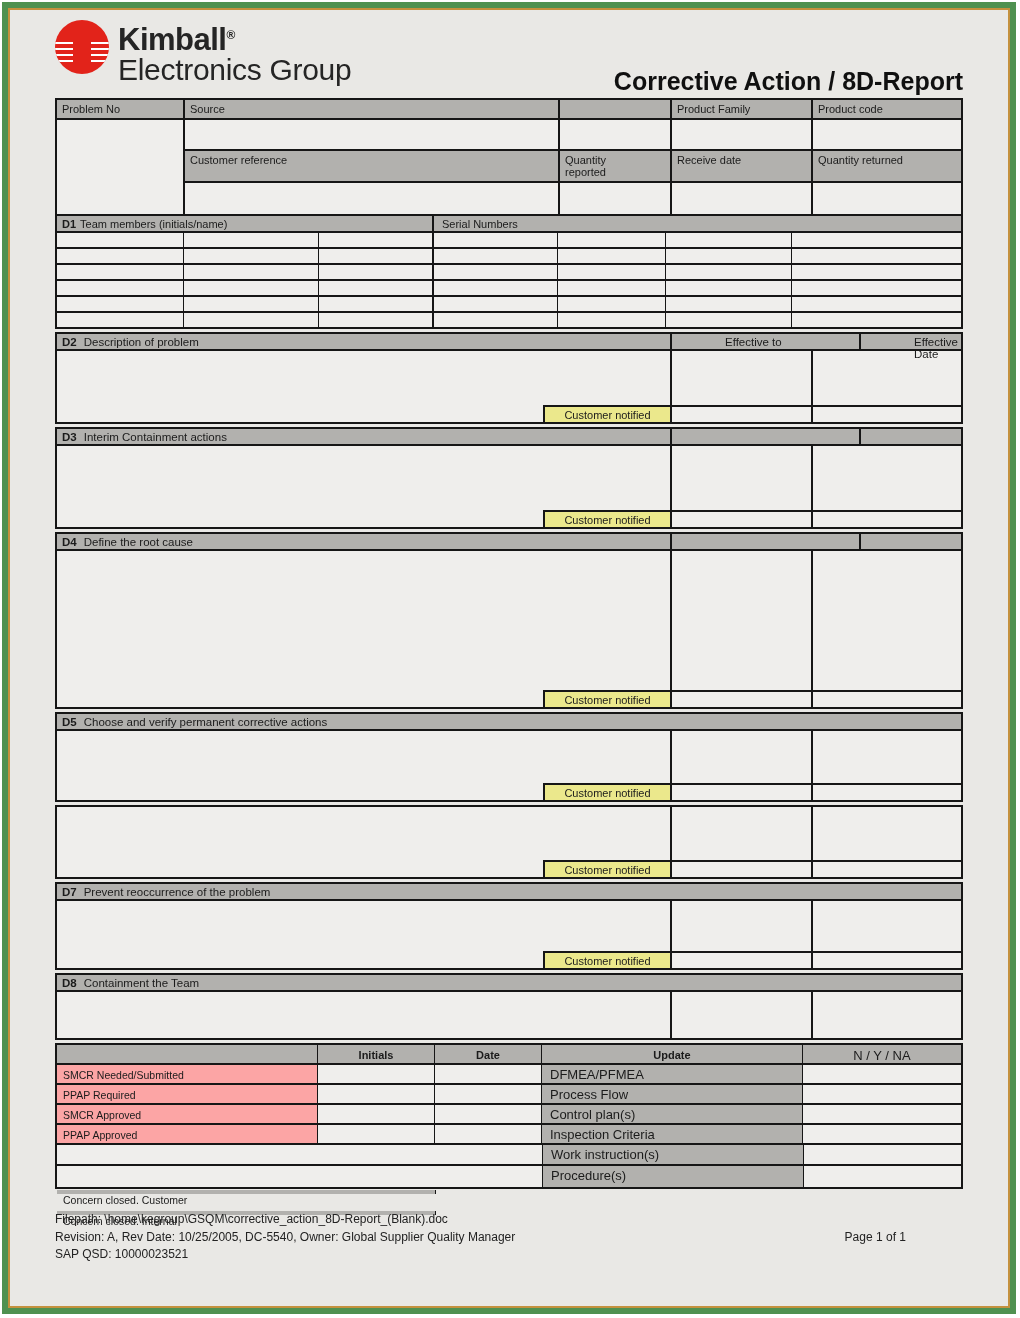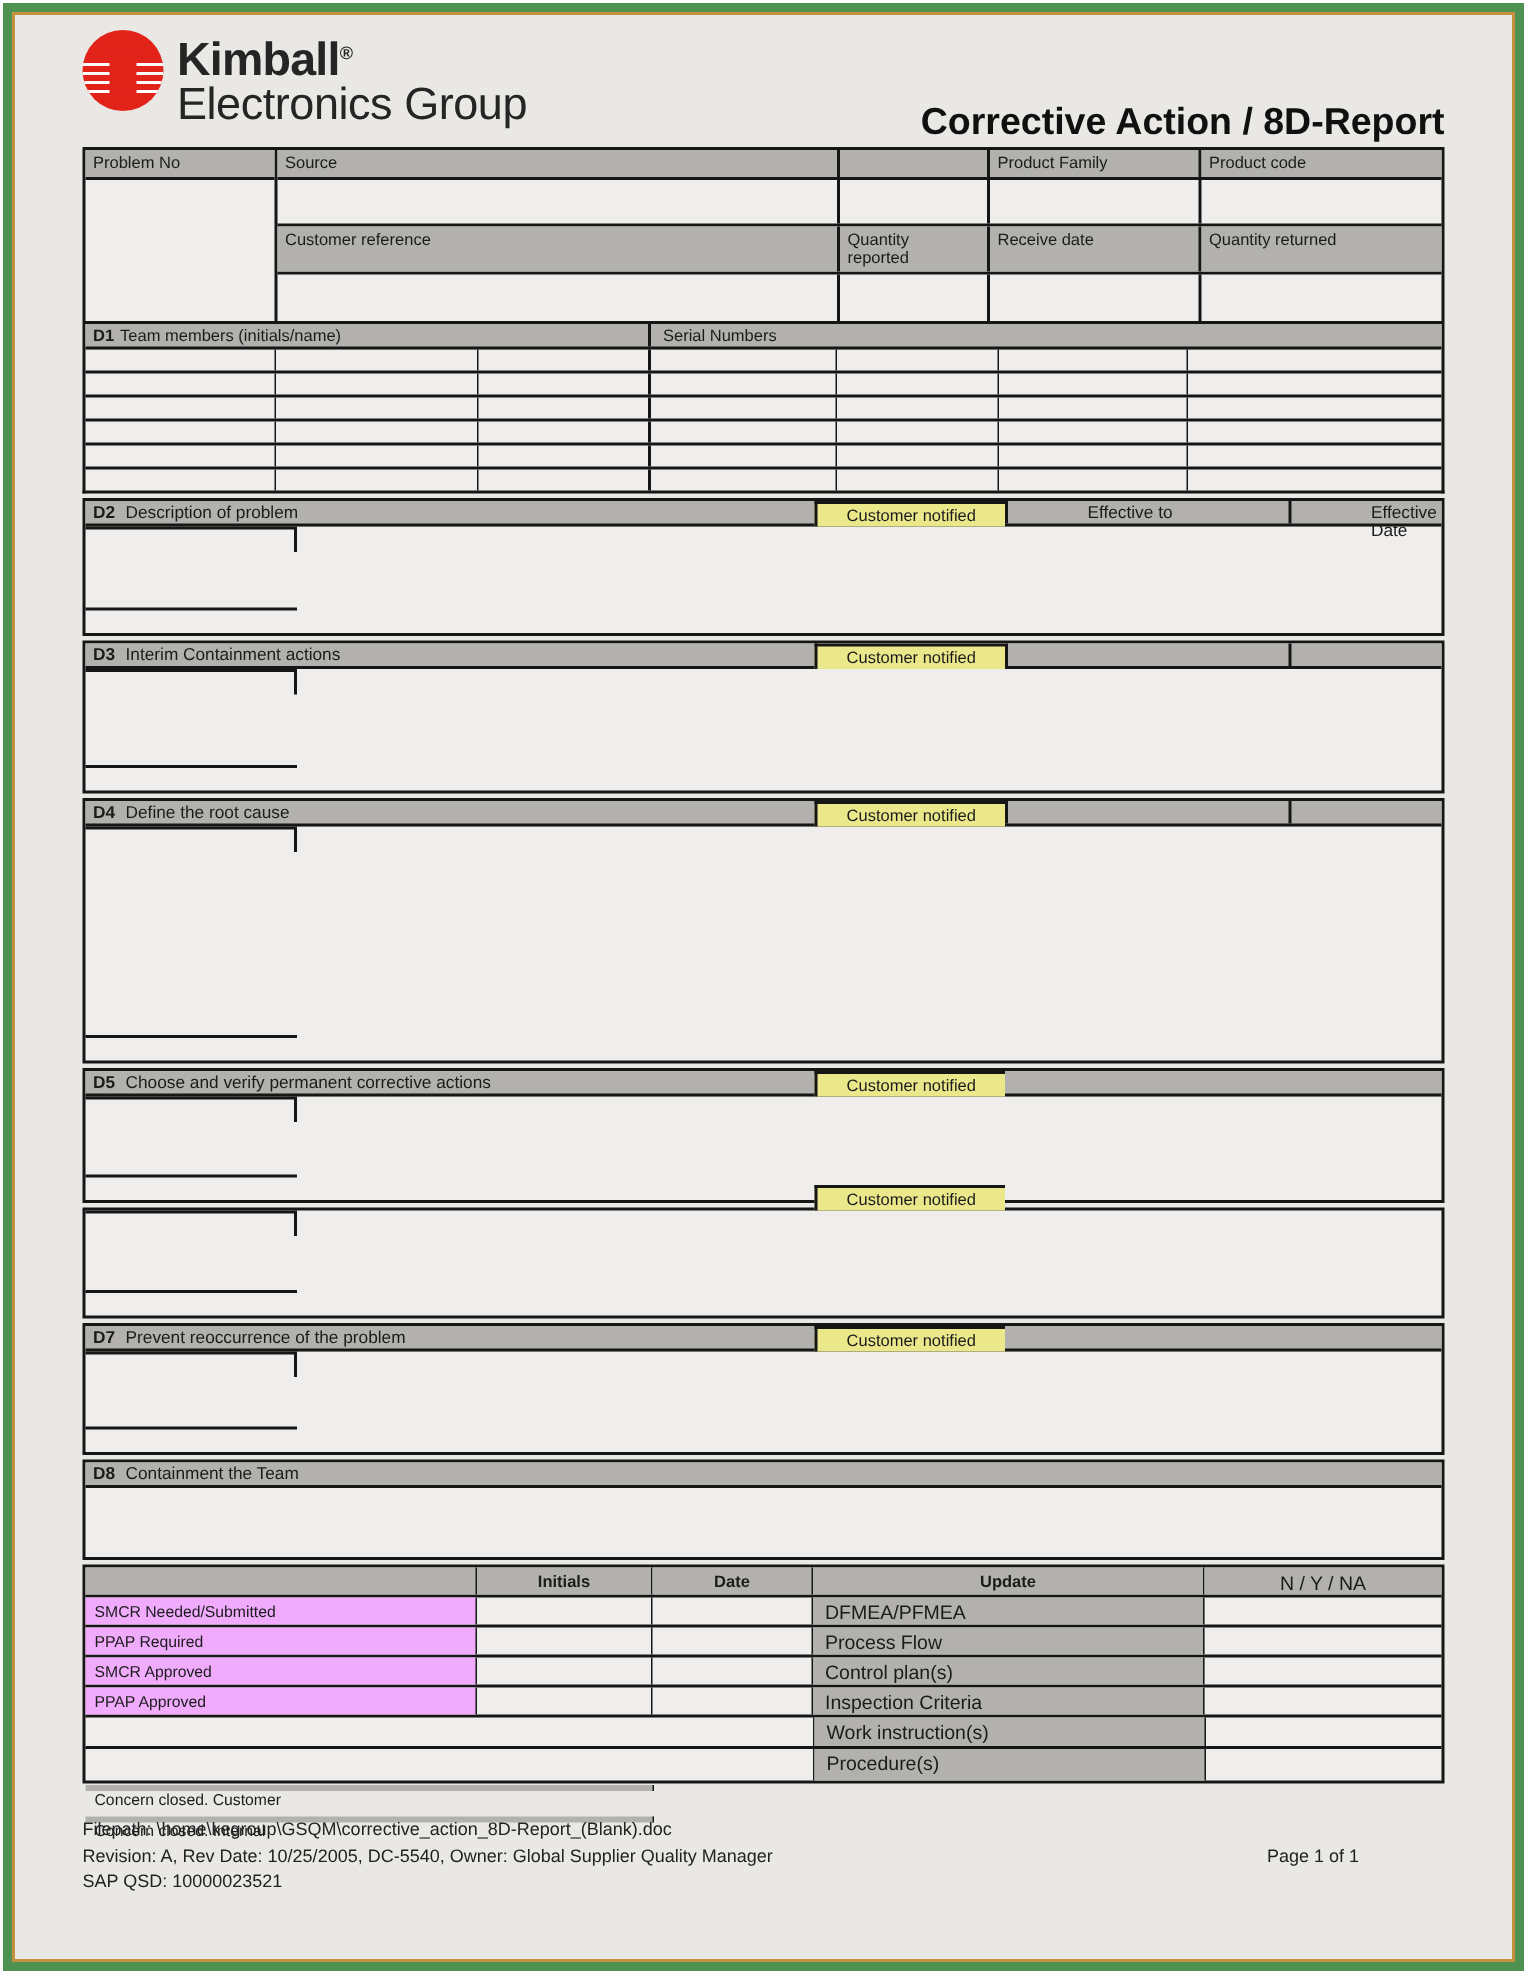--- a/index.html
+++ b/index.html
@@ -31,21 +31,21 @@
   .cola .f { flex:1; }
   .colr { flex:1; display:flex; flex-direction:column; }
   .irow { display:flex; }
   .irow > div { border-right:2px solid #161616; padding:3px 4px 0 5px; }
   .irow > div:last-child { border-right:none; }
   .r1 { height:20px; border-bottom:2px solid #161616; }
   .r2 { height:31px; border-bottom:2px solid #161616; }
   .r3 { height:32px; border-bottom:2px solid #161616; }
   .r4 { flex:1; }
   .r1 > div, .r3 > div { background:#b2b1ae; }
-  .cb { width:375px; } .cc { width:100px; } .cd { width:141px; } .ce { flex:1; }
+  .cb { width:375px; } .cc { width:112px; } .cd { width:141px; } .ce { flex:1; }
   .wrapcap { display:block; max-width:70px; }
 
   
   .d1 { border-top:none; height:113px; }
   .d1h { display:flex; height:17px; background:#b2b1ae; border-bottom:2px solid #161616; }
   .d1h .lh { width:377px; border-right:2px solid #161616; padding:2px 0 0 5px; }
   .d1h .rh { flex:1; padding:2px 0 0 8px; }
   .d1h b { margin-right:4px; }
   .d1grid { display:flex; flex-direction:column; height:94px; }
   .grow { flex:1; display:flex; border-bottom:2px solid #161616; }
@@ -56,37 +56,37 @@
   .g1{width:127px}.g2{width:135px}.g3{width:115px}.g4{width:124px}.g5{width:108px}.g6{width:126px}.g7{flex:1}
 
   
   .sec { margin-top:3px; }
   .sech { height:17px; background:#b2b1ae; border-bottom:2px solid #161616; display:flex; font-size:11.5px;gap:48px; }
   .sech .t { flex:1; padding:2px 0 0 5px; }
   .sech .t b { margin-right:7px; }
   .sech.split .t { flex:none; width:615px; border-right:2px solid #161616; }
   .sech .hd { width:141px; border-right:2px solid #161616; padding:2px 0 0 5px; }
   .sech .he { flex:1; padding:2px 0 0 5px; }
-  .secb { display:flex;flex-direction:column; }
+  .secb { display:flex; }
   .secb .left { width:615px; border-right:2px solid #161616; position:relative; }
   .secb .rc { width:141px; border-right:2px solid #161616; display:flex; flex-direction:column; }
   .secb .rc.last { flex:1; border-right:none; }
   .rtall { flex:1; }
   .rshort { height:17px; border-top:2px solid #161616; }
   .notify { position:absolute; right:0; bottom:0; width:127px; height:17px; background:#ebe88c;
             border-top:2px solid #161616; border-left:2px solid #161616;
             text-align:center; padding-top:2px; font-size:11px; }
 
   
   .status { margin-top:3px; }
   .strow { display:flex; border-bottom:2px solid #161616; }
   .strow:last-child { border-bottom:none; }
   .strow > div { border-right:1px solid #161616; }
   .strow > div:last-child { border-right:none; }
-  .sl { width:261px; background:#f0abfc; font-size:10.5px; padding:4px 0 0 6px; }
+  .sl { width:261px; background:#fca5a5; font-size:10.5px; padding:4px 0 0 6px; }
   .slm { width:379px; background:#b2b1ae; font-size:10.5px; padding:4px 0 0 6px;margin-top:45px; }
   .si { width:117px; } .sd { width:107px; }
   .su { width:261px; background:#b2b1ae; font-size:13px; padding:2px 0 0 8px; }
   .sn { flex:1; }
   .sth > div { background:#b2b1ae; font-weight:bold; text-align:center; padding:4px 0 0 0; }
   .sth .sn { font-weight:normal; font-size:13px; padding-top:3px; }
   .h20 { height:20px; } .h21 { height:21px; }
 
   
   .footer { margin-top:22px; font-size:12px; line-height:17.5px; color:#222; }

